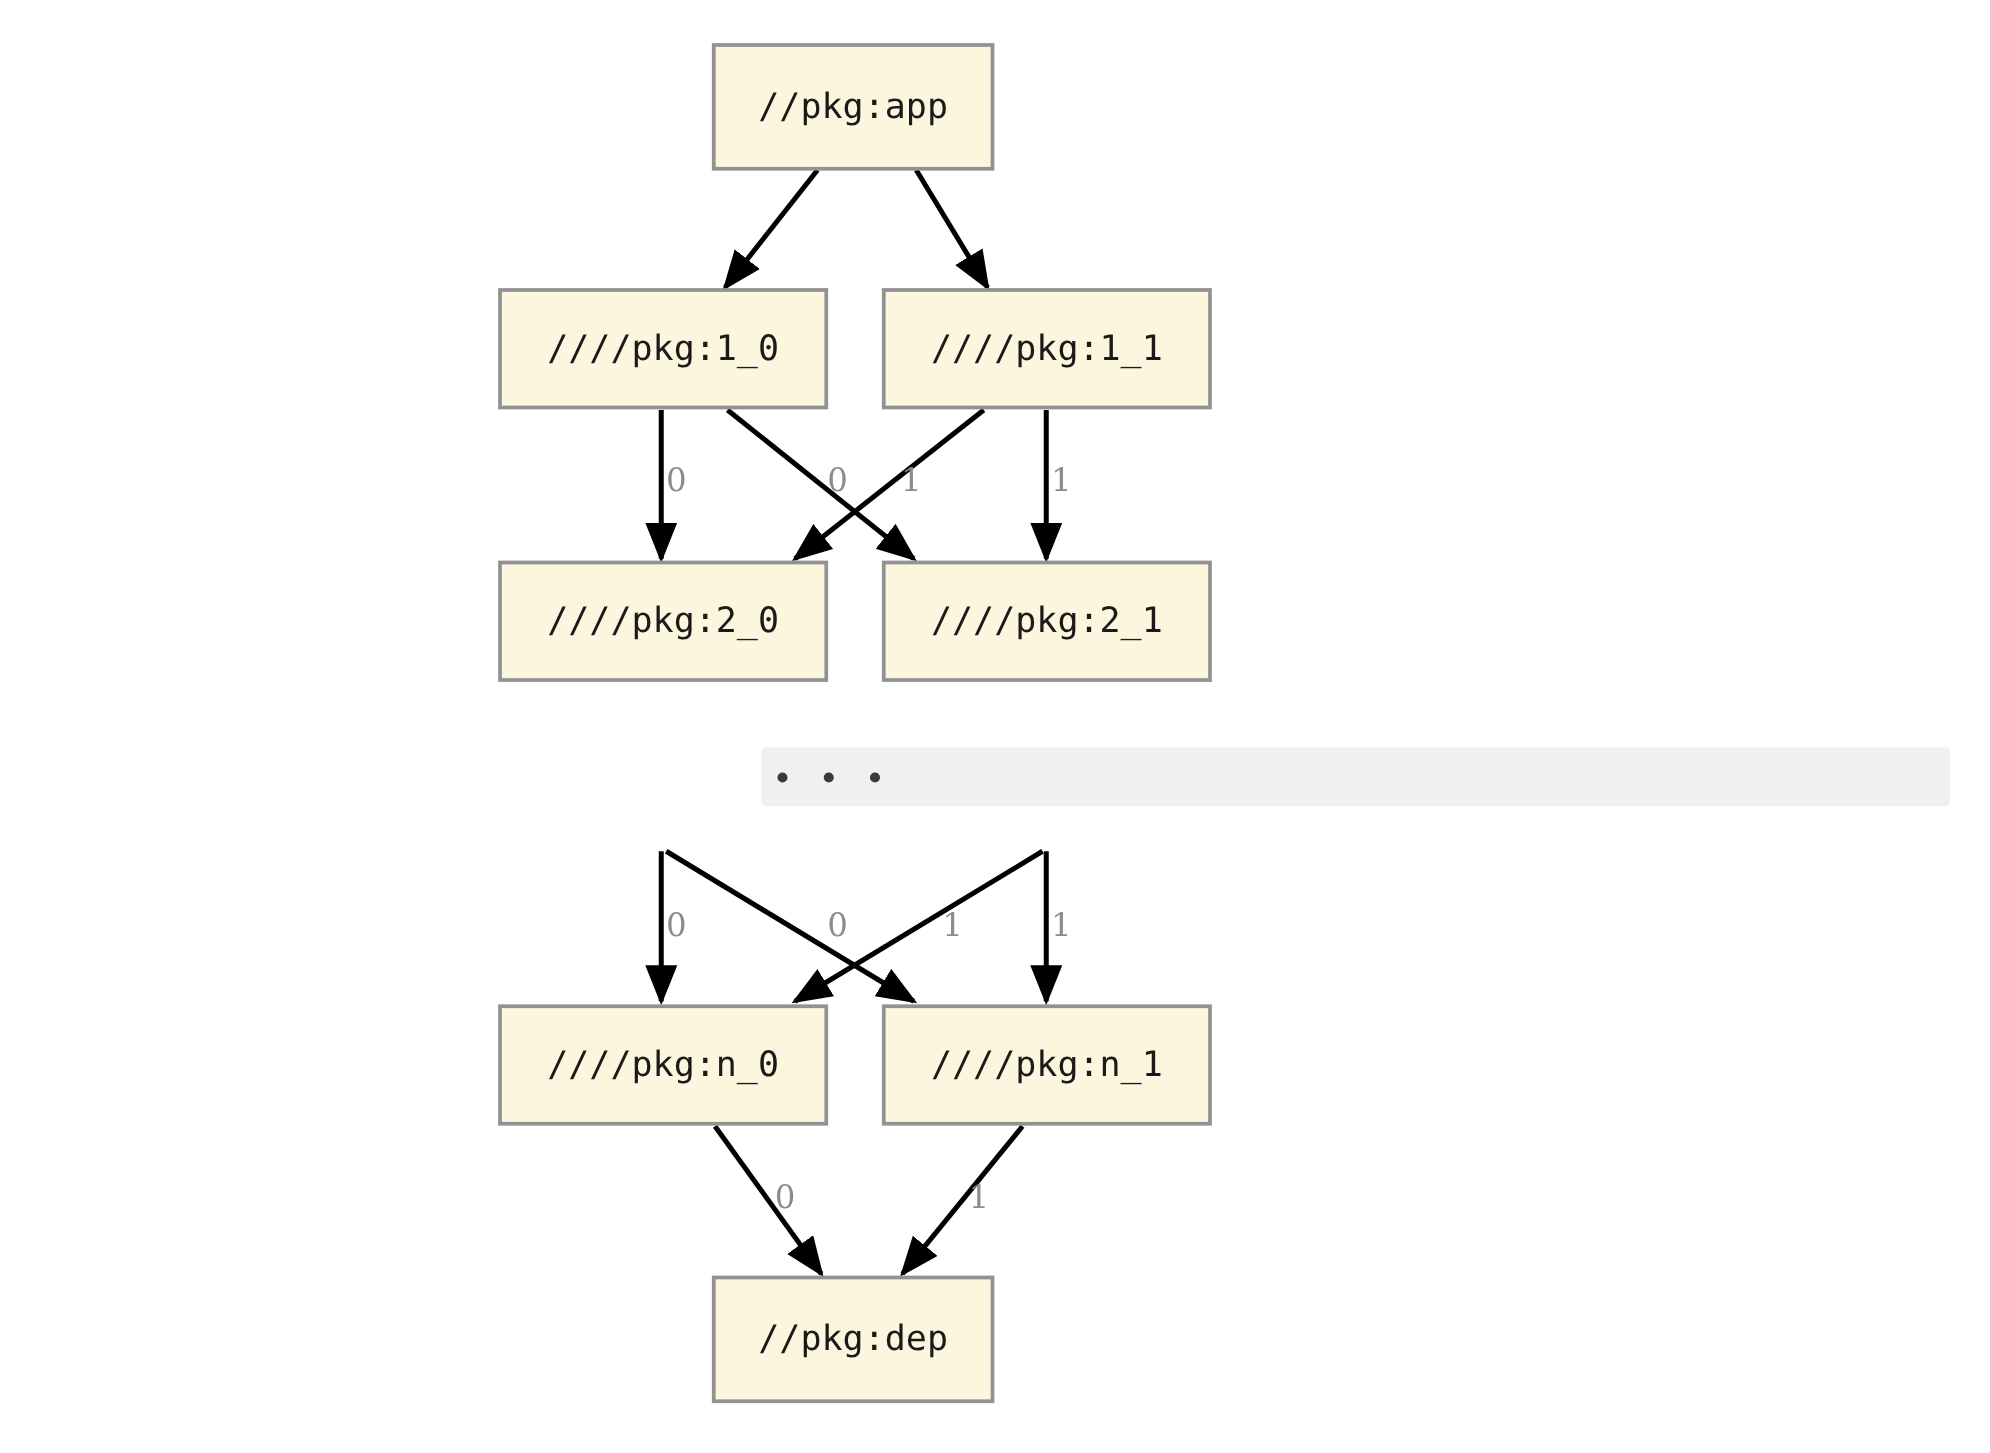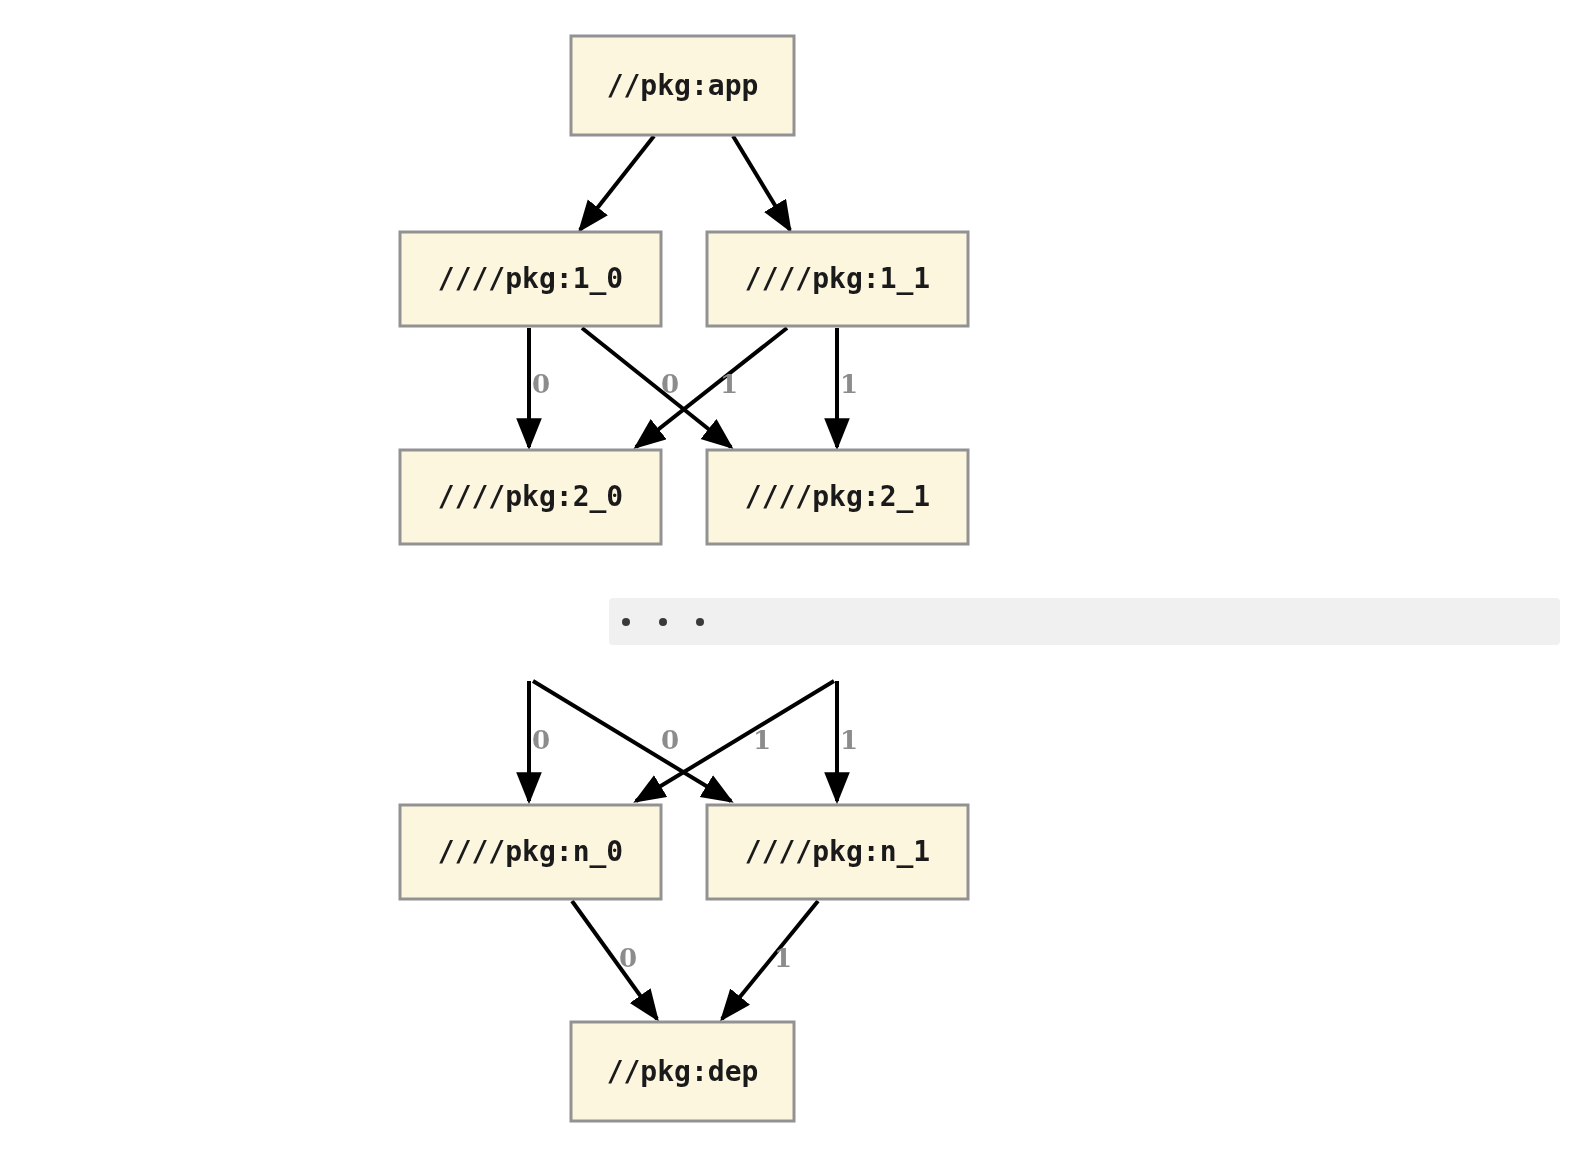--- a/index.html
+++ b/index.html
@@ -7,21 +7,20 @@
     padding: 0;
     background: #ffffff;
   }
   #root {
     position: relative;
     width: 1592px;
     height: 1162px;
     background: #ffffff;
     overflow: hidden;
     font-family: "Liberation Sans", sans-serif;
-    font-weight: bold;
   }
   #graph-svg {
     position: absolute;
     left: 0;
     top: 0;
     width: 1592px;
     height: 1162px;
   }
   .node-rect {
     fill: #fdf6df;

